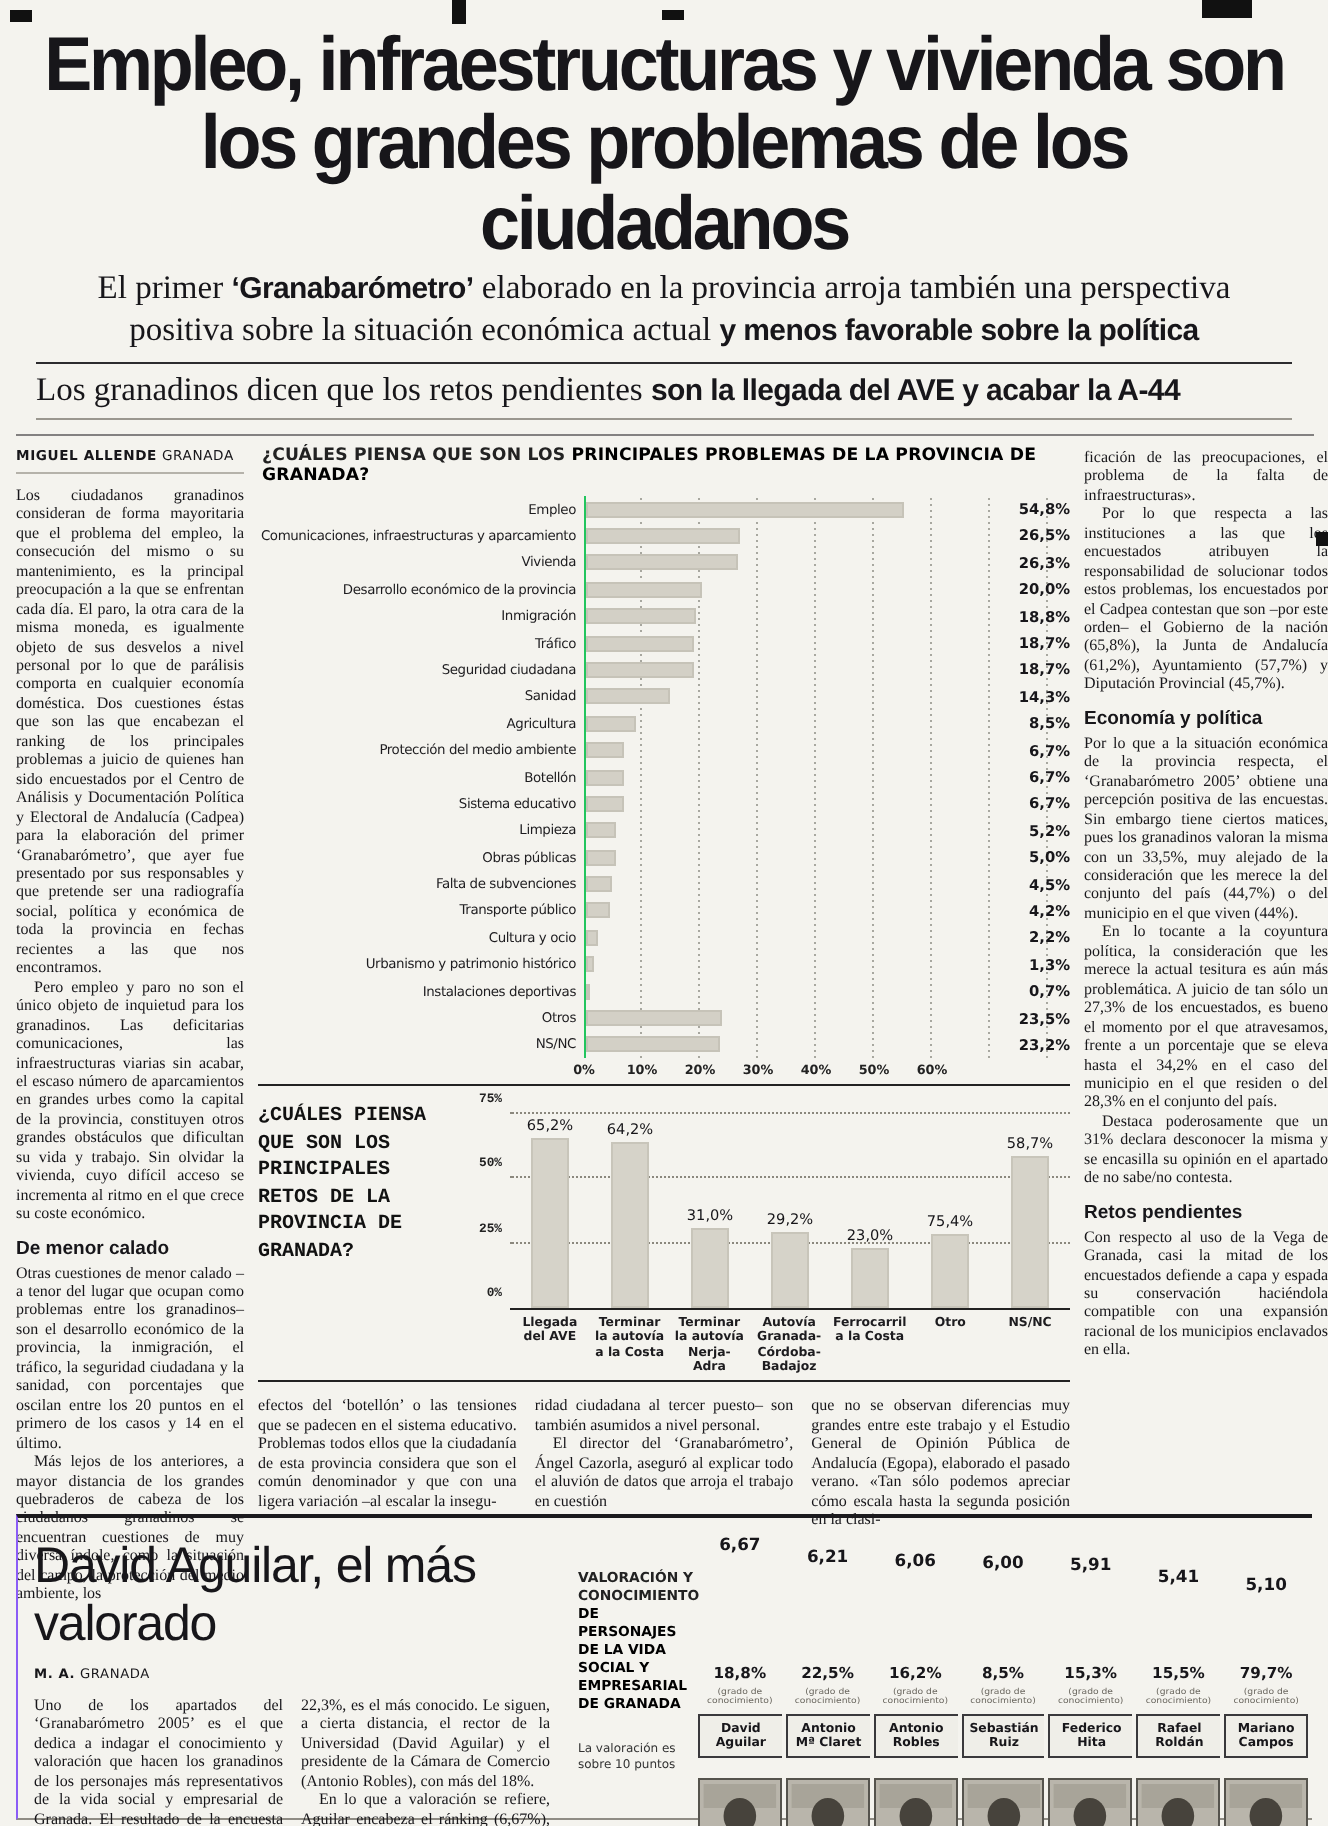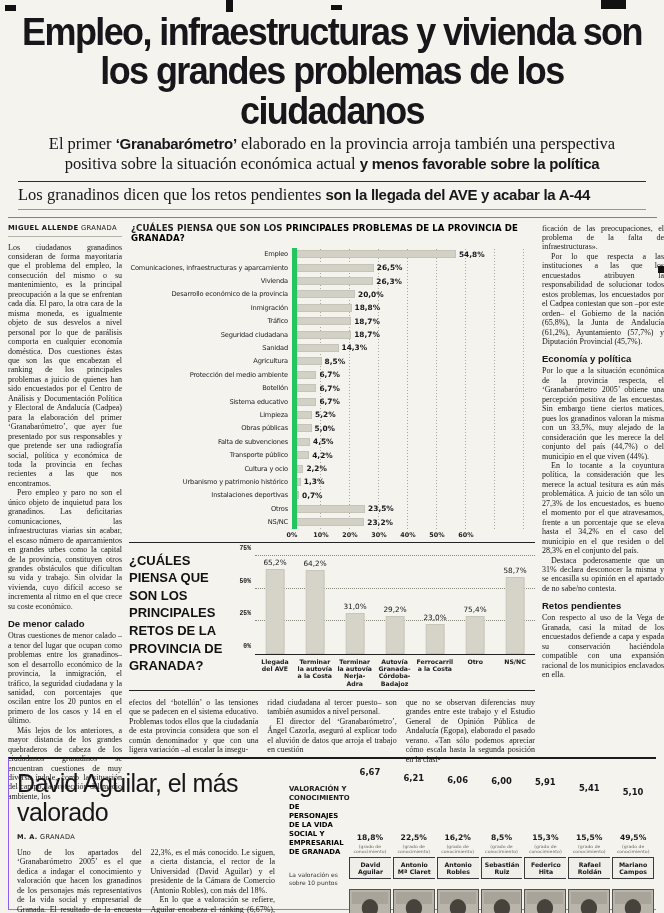--- a/index.html
+++ b/index.html
@@ -40,31 +40,31 @@
   .c1-title .hv{font-weight:800;color:#000;}
   .c1-plot{position:relative;}
   .c1-grid{position:absolute;left:163px;top:0;bottom:0;width:240px;
      background:
        repeating-linear-gradient(0deg, rgba(244,243,238,0) 0 1px, rgba(244,243,238,1) 1px 3px),
        repeating-linear-gradient(90deg, transparent 0 28px, rgba(105,105,95,.55) 28px 29px);}
   .c1-row{position:relative;display:flex;align-items:center;height:13.4px;}
   .c1-label{width:159px;text-align:right;padding-right:4px;
      font-family:"DejaVu Sans",sans-serif;font-size:6.7px;font-weight:400;color:#1d1c1f;
      letter-spacing:-.2px;white-space:nowrap;}
-  .c1-track{position:relative;flex:1;height:13.4px;border-left:5px solid #22c55e;display:flex;align-items:center;}
+  .c1-track{position:relative;flex:1;height:13.4px;border-left:1px solid #22c55e;display:flex;align-items:center;justify-content:space-between;}
   .c1-bar{height:8px;background:#d3d0c6;box-shadow:inset 0 0 0 1px #c6c3b8;}
   .c1-val{font-family:"DejaVu Sans",sans-serif;font-size:7.4px;font-weight:700;margin-left:3px;white-space:nowrap;}
   .c1-axis{position:relative;height:11px;margin-left:163px;font-family:"DejaVu Sans",sans-serif;
            font-size:6.4px;font-weight:700;color:#222;}
   .c1-axis span{position:absolute;top:2px;transform:translateX(-50%);}
 
   
   .chart2{display:grid;grid-template-columns:96px 1fr;column-gap:4px;margin-top:5px;
           border-bottom:1px solid #222;padding-bottom:3px;}
-  .c2-title{font-family:Liberation Sans, sans-serif;font-weight:800;font-size:13px;line-height:1.35;
+  .c2-title{font-family:Liberation Mono, monospace;font-weight:800;font-size:10px;line-height:1.35;
             color:#111;padding-top:4px;}
   .c2-right{padding-top:2px;}
   .c2-plot{position:relative;height:104px;margin-left:26px;border-bottom:1.2px solid #222;}
   .c2-grid{position:absolute;left:0;right:0;border-top:1px dotted #8a877d;}
   .c2-ylab{position:absolute;left:-26px;width:22px;text-align:right;transform:translateY(-55%);
            font-family:Liberation Mono, monospace;font-size:6.4px;font-weight:700;color:#222;margin-top:36px;}
   .c2-cols{position:absolute;inset:0;display:flex;}
   .c2-col{position:relative;flex:1;}
   .c2-bar{position:absolute;bottom:0;left:50%;transform:translateX(-50%);width:19px;
           background:#d6d3c9;box-shadow:inset 0 0 0 1px #c8c5ba;}
@@ -443,21 +443,21 @@
             </svg>
           </div></div>
         <div class="person"><b class="p-val" style="padding-top:16.4px">5,41</b><div class="p-pct"><b>15,5%</b><i class="p-cap">(grado de conocimiento)</i></div><div class="p-name">Rafael Roldán</div><div class="p-photo">
             <svg viewBox="0 0 44 52" xmlns="http://www.w3.org/2000/svg" preserveAspectRatio="none">
               <rect width="44" height="52" fill="#b9b5ab"></rect>
               <rect x="2" y="2" width="40" height="12" fill="#a8a499"></rect>
               <circle cx="22" cy="18" r="9" fill="#47433c"></circle>
               <path d="M3 52 Q8 34 22 32 Q36 34 41 52 Z" fill="#332f29"></path>
             </svg>
           </div></div>
-        <div class="person"><b class="p-val" style="padding-top:20.4px">5,10</b><div class="p-pct"><b>49,5%</b><i class="p-cap">(grado de conocimiento)</i></div><div class="p-name">Mariano Campos</div><div class="p-photo">
+        <div class="person"><b class="p-val" style="padding-top:20.4px">5,10</b><div class="p-pct"><b>79,7%</b><i class="p-cap">(grado de conocimiento)</i></div><div class="p-name">Mariano Campos</div><div class="p-photo">
             <svg viewBox="0 0 44 52" xmlns="http://www.w3.org/2000/svg" preserveAspectRatio="none">
               <rect width="44" height="52" fill="#b9b5ab"></rect>
               <rect x="2" y="2" width="40" height="12" fill="#a8a499"></rect>
               <circle cx="22" cy="18" r="9" fill="#47433c"></circle>
               <path d="M3 52 Q8 34 22 32 Q36 34 41 52 Z" fill="#332f29"></path>
             </svg>
           </div></div>
       </div>
   </section>
 </div>

